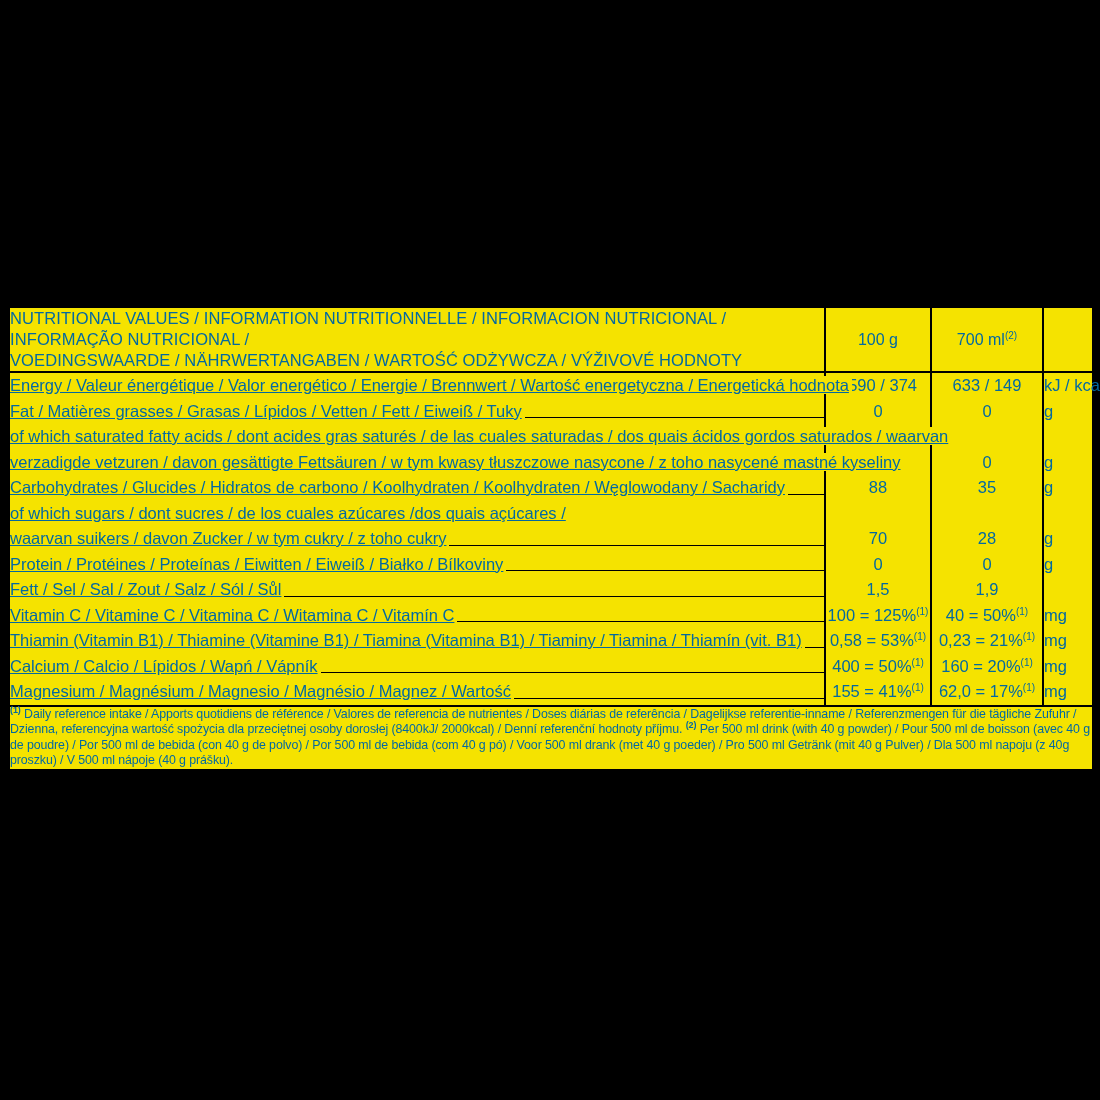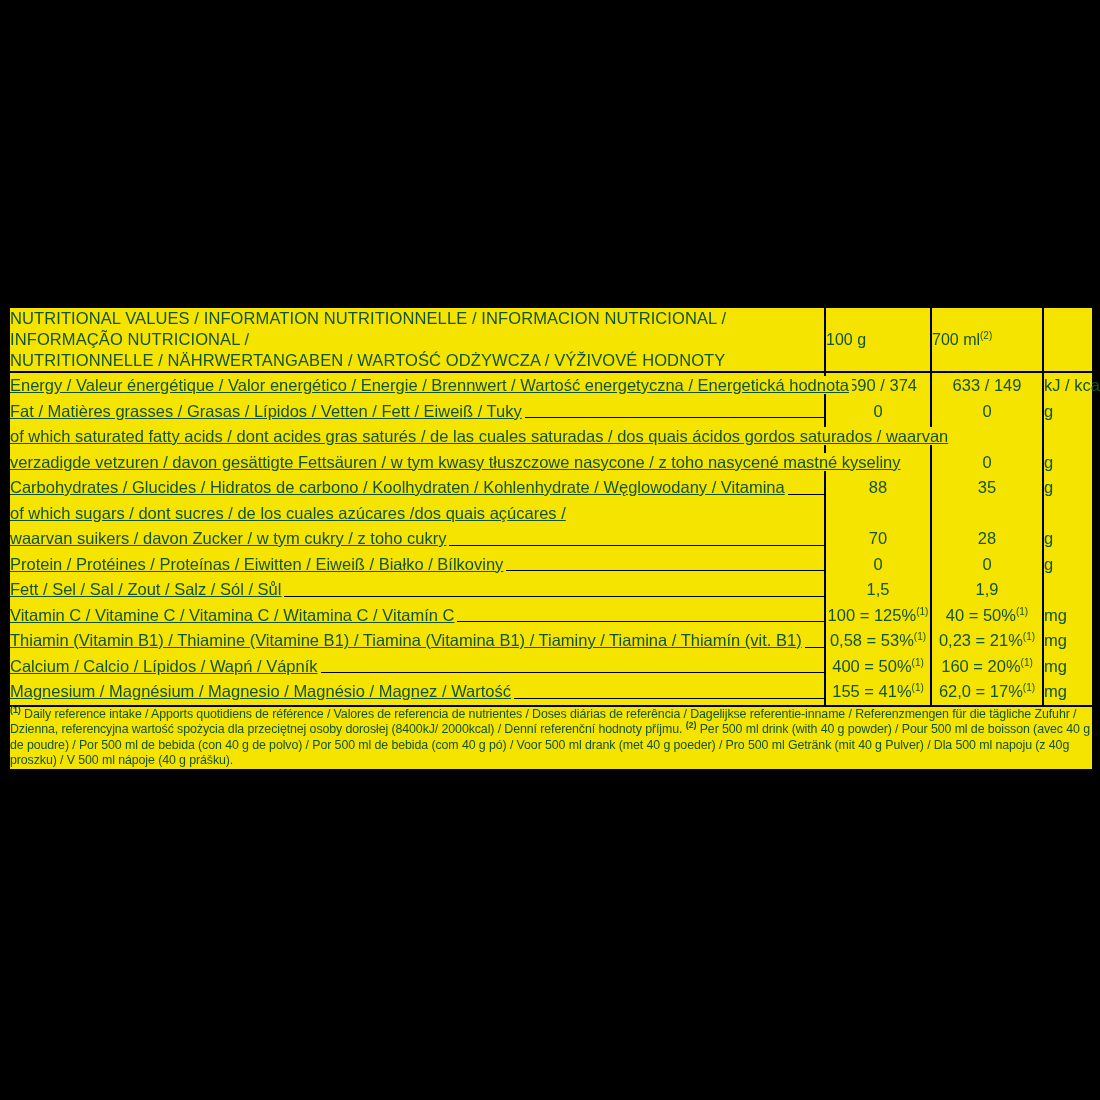--- a/index.html
+++ b/index.html
@@ -12,21 +12,21 @@
   }
   body {
     font-family: "Liberation Sans", sans-serif;
   }
   #panel {
     position: absolute;
     left: 8px;
     top: 306px;
     width: 1084px;
     background: #F5E300;
-    color: #14532d;
+    color: #0369a1;
     box-sizing: border-box;
   }
   table.nutri {
     width: 100%;
     border-collapse: collapse;
     table-layout: fixed;
   }
   table.nutri td, table.nutri th {
     border: 2px solid #000000;
     padding: 0;
@@ -37,20 +37,21 @@
   .col-b { width: 112px; }
   .col-u { width: 50px; }
 
   .hdr-label {
     font-size: 16.5px;
     line-height: 21px;
     padding: 10px 6px 10px 8px;
     letter-spacing: 0.1px;
   }
   .hdr-val {
+    text-align: center;
     font-size: 16px;
     padding: 6px 2px;
   }
   .labels-td {
     border-right: 2px solid #000;
     border-bottom: 2px solid #000;
     border-left: 2px solid #000;
     border-top: none;
     padding: 4px 6px 6px 8px;
     text-decoration: underline;
@@ -117,36 +118,36 @@
     <colgroup>
       <col class="col-label">
         <col class="col-a">
         <col class="col-b">
         <col class="col-u">
     </colgroup>
     <tbody>
         <tr>
       <td class="hdr-label">
         <div>NUTRITIONAL VALUES / INFORMATION NUTRITIONNELLE / INFORMACION NUTRICIONAL / INFORMAÇÃO NUTRICIONAL /</div>
-        <div>NUTRITIONNELLE / NÄHRWERTANGABEN / WARTOŚĆ ODŻYWCZA / VÝŽIVOVÉ HODNOTY</div>
+        <div>VOEDINGSWAARDE / NÄHRWERTANGABEN / WARTOŚĆ ODŻYWCZA / VÝŽIVOVÉ HODNOTY</div>
       </td>
       <td class="hdr-val">100 g</td>
       <td class="hdr-val">
         <span>700 ml</span><sup>(2)</sup>
       </td>
       <td class="hdr-val">&nbsp;</td>
     </tr>
     <tr>
       <td class="labels-td">
         <div id="labels">
               <div class="lrow"><span class="txt">Energy / Valeur énergétique / Valor energético / Energie / Brennwert / Wartość energetyczna / Energetická hodnota</span></div>
               <div class="lrow rule"><span class="txt">Fat / Matières grasses / Grasas / Lípidos / Vetten / Fett / Eiweiß / Tuky</span></div>
               <div class="lrow"><span class="txt">of which saturated fatty acids / dont acides gras saturés / de las cuales saturadas / dos quais ácidos gordos saturados / waarvan</span></div>
               <div class="lrow rule"><span class="txt">verzadigde vetzuren / davon gesättigte Fettsäuren / w tym kwasy tłuszczowe nasycone / z toho nasycené mastné kyseliny</span></div>
-              <div class="lrow rule"><span class="txt">Carbohydrates / Glucides / Hidratos de carbono / Koolhydraten / Kohlenhydrate / Węglowodany / Vitamina</span></div>
+              <div class="lrow rule"><span class="txt">Carbohydrates / Glucides / Hidratos de carbono / Koolhydraten / Koolhydraten / Węglowodany / Sacharidy</span></div>
               <div class="lrow"><span class="txt">of which sugars / dont sucres / de los cuales azúcares /dos quais açúcares /</span></div>
               <div class="lrow rule"><span class="txt">waarvan suikers / davon Zucker  / w tym cukry / z toho cukry</span></div>
               <div class="lrow rule"><span class="txt">Protein / Protéines / Proteínas / Eiwitten / Eiweiß / Białko / Bílkoviny</span></div>
               <div class="lrow rule"><span class="txt">Fett / Sel / Sal / Zout / Salz / Sól / Sůl</span></div>
               <div class="lrow rule"><span class="txt">Vitamin C / Vitamine C / Vitamina C / Witamina C / Vitamín C</span></div>
               <div class="lrow rule"><span class="txt">Thiamin (Vitamin B1) / Thiamine (Vitamine B1) / Tiamina (Vitamina B1) / Tiaminy / Tiamina / Thiamín (vit. B1)</span></div>
               <div class="lrow rule"><span class="txt">Calcium / Calcio / Lípidos / Wapń / Vápník</span></div>
               <div class="lrow rule"><span class="txt">Magnesium / Magnésium / Magnesio / Magnésio / Magnez / Wartość</span></div>
             </div>
       </td>

